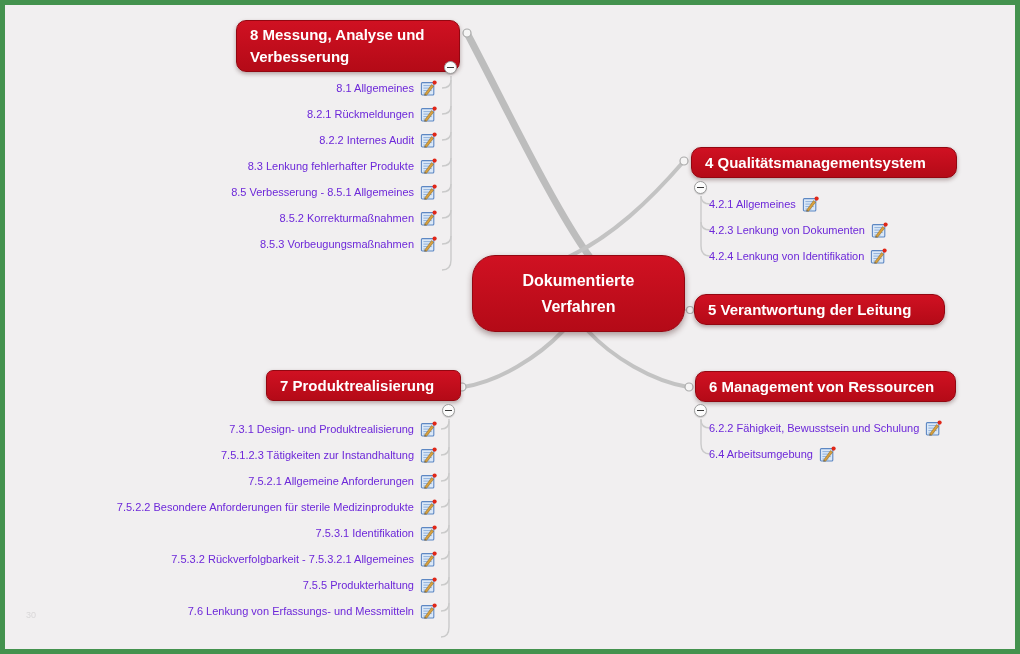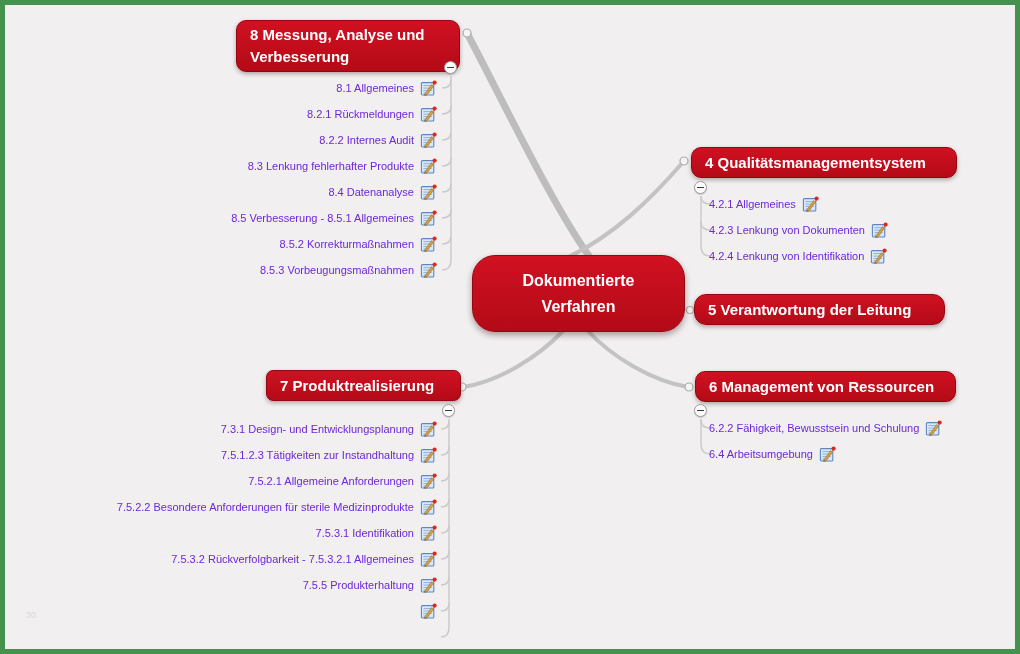--- a/index.html
+++ b/index.html
@@ -159,26 +159,20 @@
         <use href="#note-glyph"></use>
       </svg>
     </div>
   <div class="row">
       <span class="txt">8.3 Lenkung fehlerhafter Produkte</span>
       <svg class="note" viewBox="0 0 17 17">
         <use href="#note-glyph"></use>
       </svg>
     </div>
   <div class="row">
-      <span class="txt">8.4 Datenanalyse</span>
-      <svg class="note" viewBox="0 0 17 17">
-        <use href="#note-glyph"></use>
-      </svg>
-    </div>
-  <div class="row">
       <span class="txt">8.5 Verbesserung - 8.5.1 Allgemeines</span>
       <svg class="note" viewBox="0 0 17 17">
         <use href="#note-glyph"></use>
       </svg>
     </div>
   <div class="row">
       <span class="txt">8.5.2 Korrekturmaßnahmen</span>
       <svg class="note" viewBox="0 0 17 17">
         <use href="#note-glyph"></use>
       </svg>
@@ -222,21 +216,21 @@
   <div class="row">
       <span class="txt">6.4 Arbeitsumgebung</span>
       <svg class="note" viewBox="0 0 17 17">
         <use href="#note-glyph"></use>
       </svg>
     </div>
 </div>
 
 <div class="items rightalign" id="b7-items">
   <div class="row">
-      <span class="txt">7.3.1 Design- und Entwicklungsplanung</span>
+      <span class="txt">7.3.1 Design- und Produktrealisierung</span>
       <svg class="note" viewBox="0 0 17 17">
         <use href="#note-glyph"></use>
       </svg>
     </div>
   <div class="row">
       <span class="txt">7.5.1.2.3 Tätigkeiten zur Instandhaltung</span>
       <svg class="note" viewBox="0 0 17 17">
         <use href="#note-glyph"></use>
       </svg>
     </div>
@@ -264,20 +258,21 @@
         <use href="#note-glyph"></use>
       </svg>
     </div>
   <div class="row">
       <span class="txt">7.5.5 Produkterhaltung</span>
       <svg class="note" viewBox="0 0 17 17">
         <use href="#note-glyph"></use>
       </svg>
     </div>
   <div class="row">
+      <span class="txt">7.6 Lenkung von Erfassungs- und Messmitteln</span>
       <svg class="note" viewBox="0 0 17 17">
         <use href="#note-glyph"></use>
       </svg>
     </div>
 </div>
 
 <div class="watermark">30</div>
 
 <div class="frame"></div>
 

